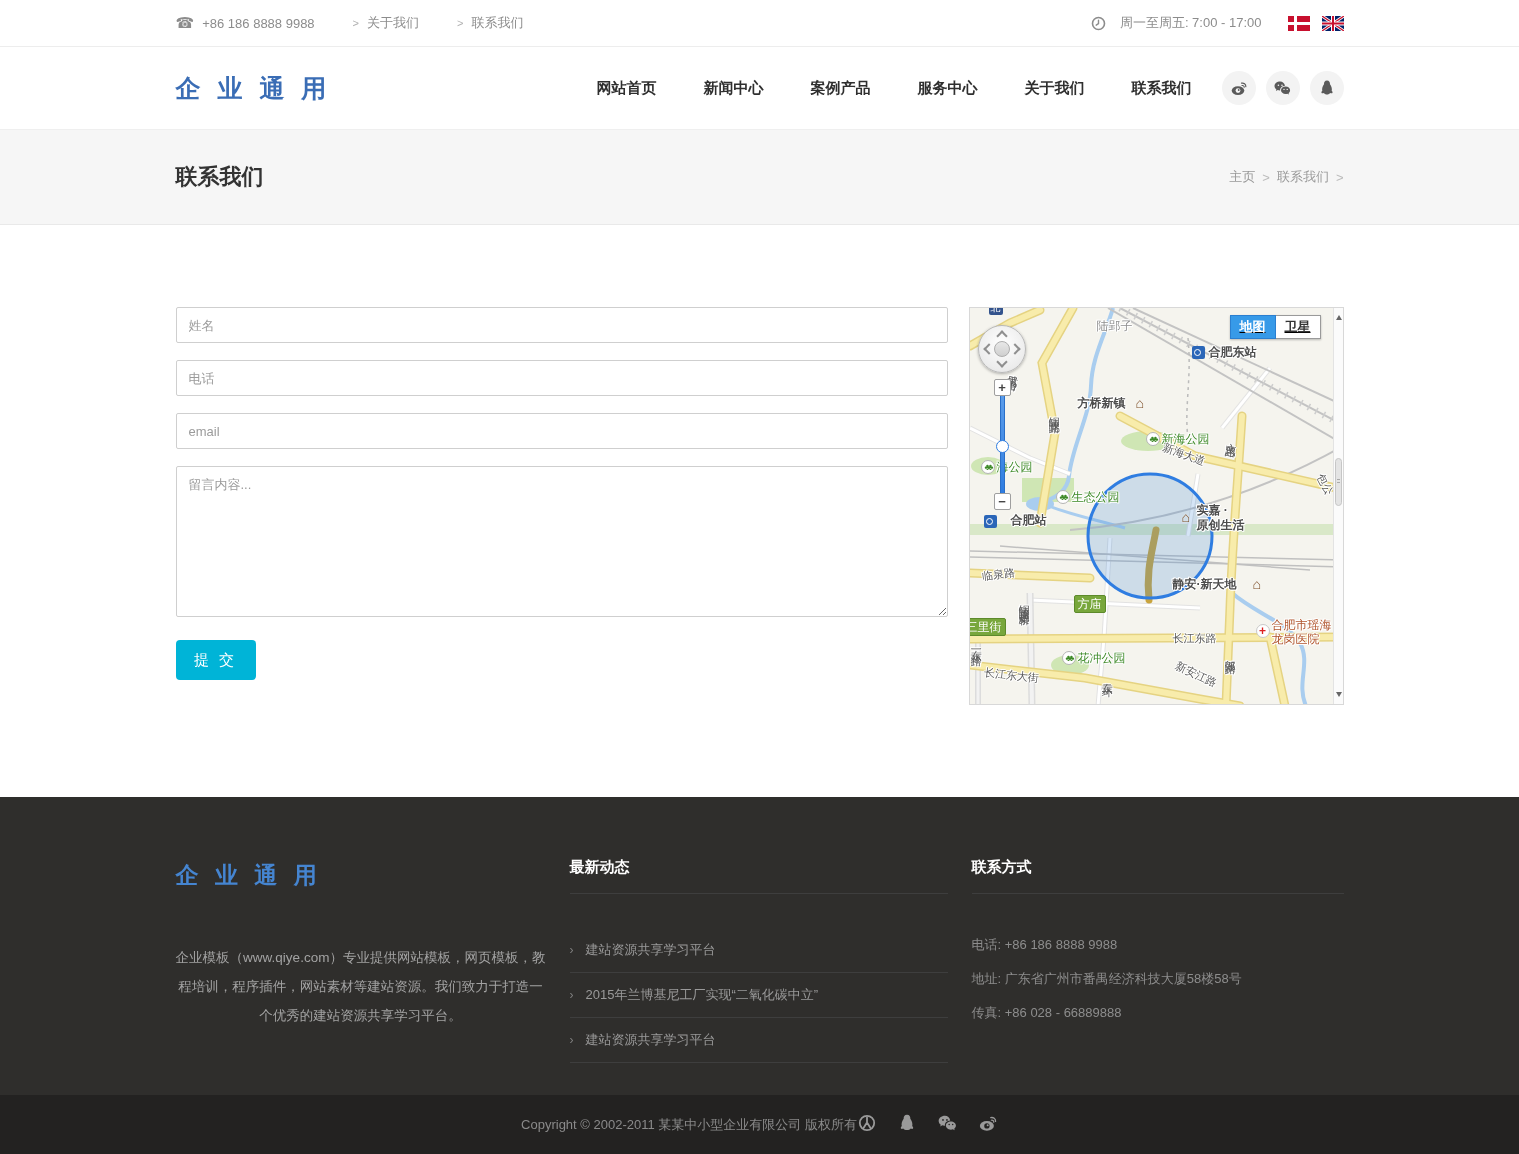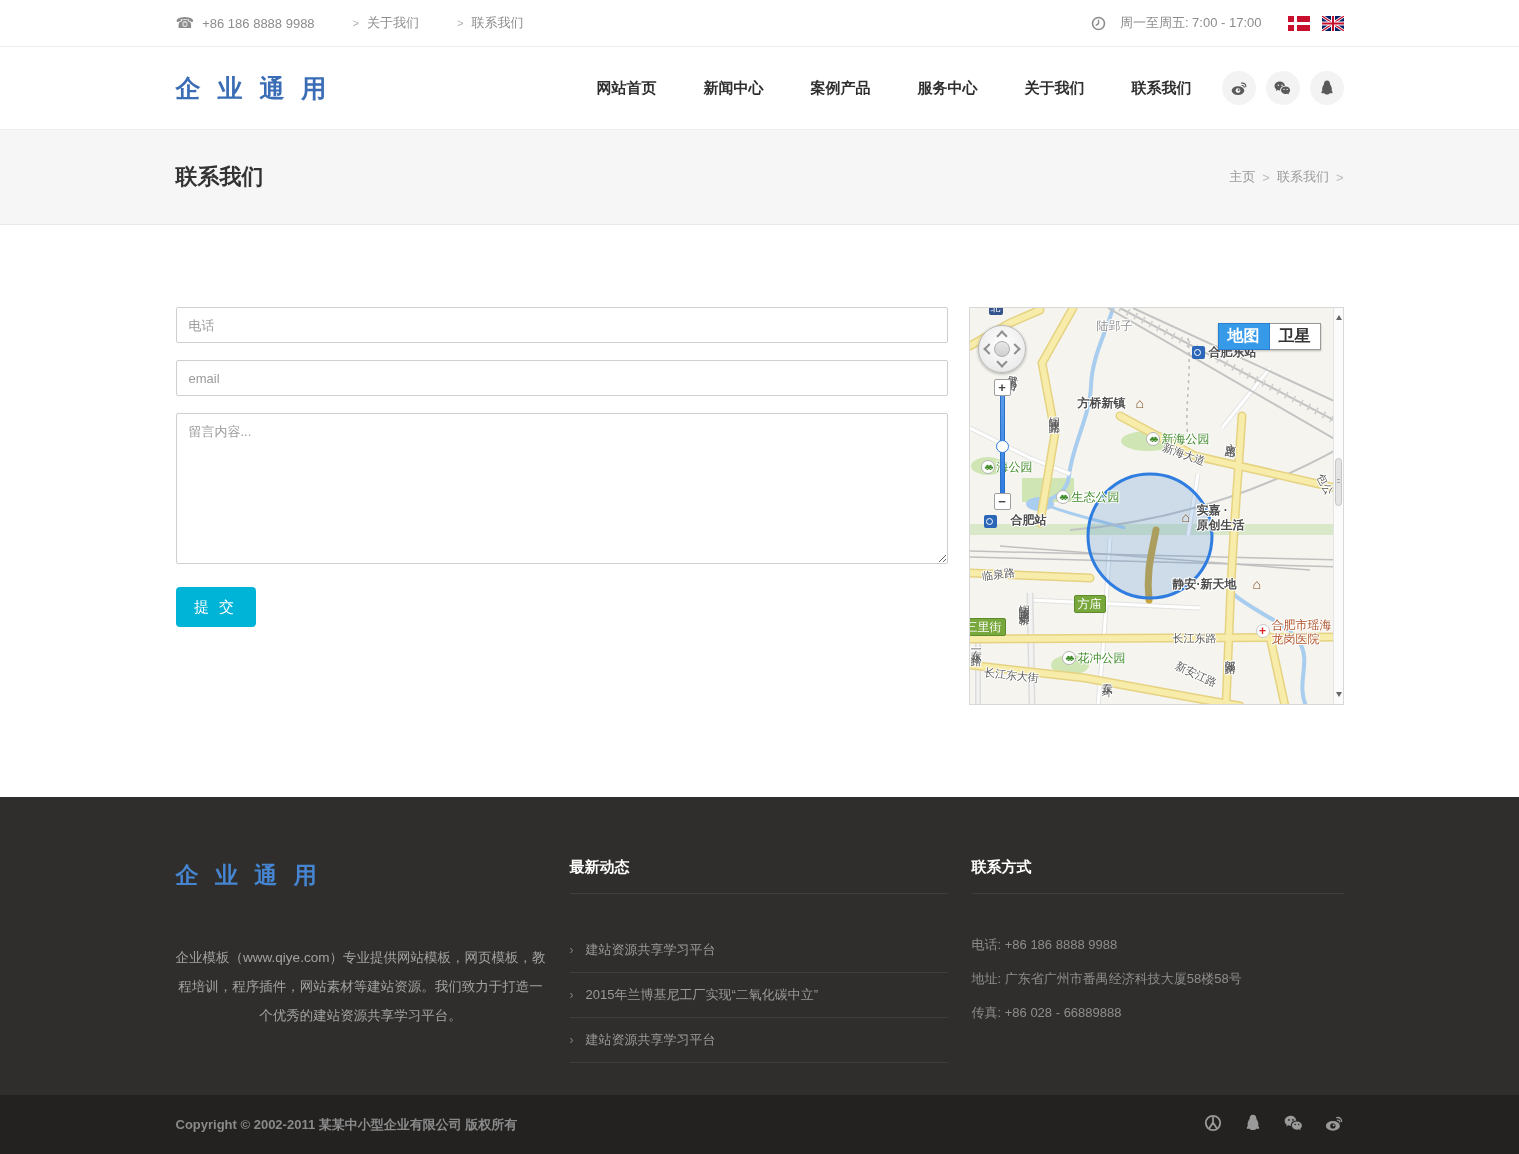--- a/index.html
+++ b/index.html
@@ -76,21 +76,21 @@
   .chev.down  { left:19px; bottom:6px; transform:rotate(-135deg); }
   .chev.left  { left:6px; top:19px; transform:rotate(-45deg); }
   .chev.right { right:6px; top:19px; transform:rotate(135deg); }
   .north { position:absolute; left:19px; top:-7px; width:14px; height:14px; background:#33538c; color:#fff; font-size:10px;
            line-height:14px; text-align:center; border-radius:2px; z-index:6; }
   .zoombar { position:absolute; left:24px; top:71px; width:17px; z-index:5; }
   .zbtn { width:17px; height:17px; background:#fff; border:1px solid #9f9f9f; border-radius:2px; color:#444;
           font-size:13px; line-height:15px; text-align:center; cursor:pointer; font-weight:bold; }
   .ztrack { position:relative; width:5px; height:97px; margin:0 auto; background:linear-gradient(#5a9cea,#2f7de1); border:1px solid #2a6fc8; border-top:none; border-bottom:none; }
   .zhandle { position:absolute; left:-5px; top:44px; width:13px; height:13px; background:#fff; border:1.5px solid #2f7de1; border-radius:50%; cursor:pointer; }
-  .maptype { position:absolute; right:22px; top:15px; display:flex; z-index:5; font-size:16px; font-weight:bold; box-shadow:0 1px 2px rgba(0,0,0,.25); }
+  .maptype { position:absolute; right:22px; top:7px; display:flex; z-index:5; font-size:13px; font-weight:bold; box-shadow:0 1px 2px rgba(0,0,0,.25);text-decoration:underline; }
   .mt-map { background:#379ae8; color:#fff; border:1px solid #2b7fd0; padding:2px 9px; cursor:pointer; }
   .mt-sat { background:#fff; color:#333; border:1px solid #9a9a9a; border-left:none; padding:2px 9px; cursor:pointer; }
   .mscroll { position:absolute; right:0; top:0; width:10px; height:100%; background:#fbfbfb; border-left:1px solid #e3e3e3; z-index:6; }
   .mscroll .sarrow { position:absolute; left:2px; width:0; height:0; border:3px solid transparent; cursor:pointer; }
   .mscroll .sarrow.up { top:4px; border-bottom:5px solid #666; }
   .mscroll .sarrow.down { bottom:4px; border-top:5px solid #666; }
   .mscroll .sthumb { position:absolute; left:1px; top:150px; width:7px; height:48px; background:#e4e4e4; border:1px solid #c6c6c6; border-radius:4px; cursor:pointer; }
   .mscroll .sthumb::after { content:""; position:absolute; left:1px; right:1px; top:20px; height:6px;
      background:repeating-linear-gradient(#aaa 0 1px, transparent 1px 3px); }
 
@@ -102,21 +102,21 @@
   .fcol3 { width:372px; }
   .f-logo { font-size:23px; font-weight:bold; color:#4585d1; letter-spacing:5px; margin-top:5px; }
   .f-about { margin-top:52px; color:#a3a3a3; font-size:13.5px; line-height:29px;text-align:center; }
   .f-head { color:#fff; font-size:15px; font-weight:bold; padding-top:3px; }
   .f-hr { border:none; border-top:1px solid #3e3e3e; margin:16px 0 20px 0; }
   .f-news-item { display:flex; align-items:center; gap:12px; padding:13px 0; border-bottom:1px solid #3e3e3e; color:#9a9a9a; font-size:13px; cursor:pointer; }
   .f-news-arrow { color:#7f7f7f; font-size:12px; }
   .f-contact-line { color:#8d8d8d; font-size:13px; padding:8px 0; line-height:18px; }
 
   .copyright { background:#232221; height:59px; }
-  .copyright .container { height:100%; display:flex; align-items:center; justify-content:space-between;font-weight:bold; }
+  .copyright .container { height:100%; display:flex; align-items:center; justify-content:center; }
   .cp-text { color:#8a8a8a; font-size:13px; }
   .fsocial { display:flex; gap:20px; }
   .fsocial .fsbtn { color:#9a9a9a; cursor:pointer; }
 </style>
 </head>
 <body>
 
 <div class="topbar">
   <div class="container">
     <div class="tb-left">
@@ -213,20 +213,21 @@
       <span class="sep">&gt;</span>
       <a>联系我们</a>
       <span class="sep">&gt;</span>
     </div>
   </div>
 </div>
 
 <div class="main">
   <div class="container">
     <div class="form-col">
+      <input class="f-input" type="text" placeholder="姓名" style="">
       <input class="f-input" type="text" placeholder="电话" style="">
       <input class="f-input" type="text" placeholder="email" style="">
       <textarea class="f-area" placeholder="留言内容..." style=""></textarea>
       <button class="submit-btn">提 交</button>
     </div>
 
     <div class="map">
       <svg class="base" width="375" height="398" viewBox="0 0 375 398">
         <rect width="375" height="398" fill="#f5f4ee"></rect>
 

